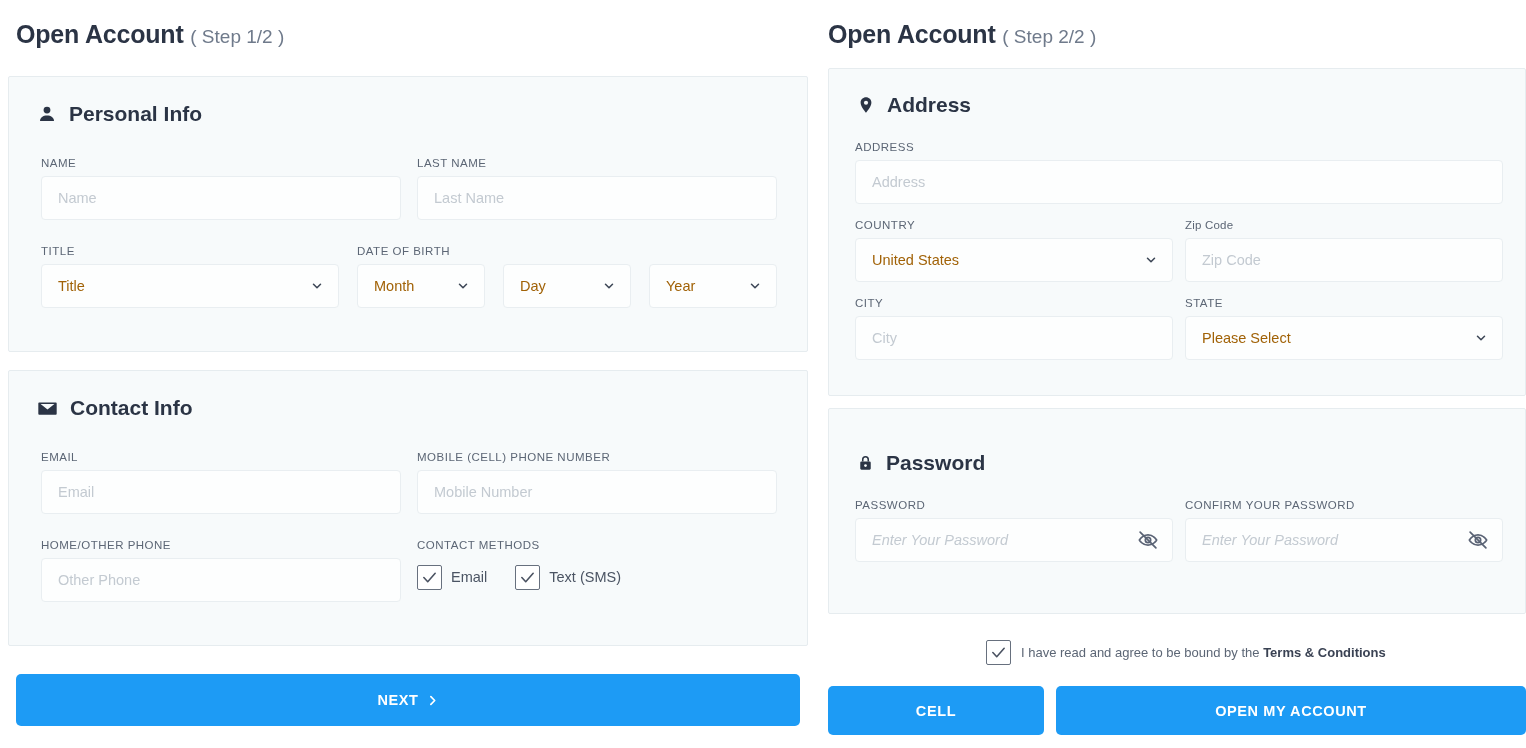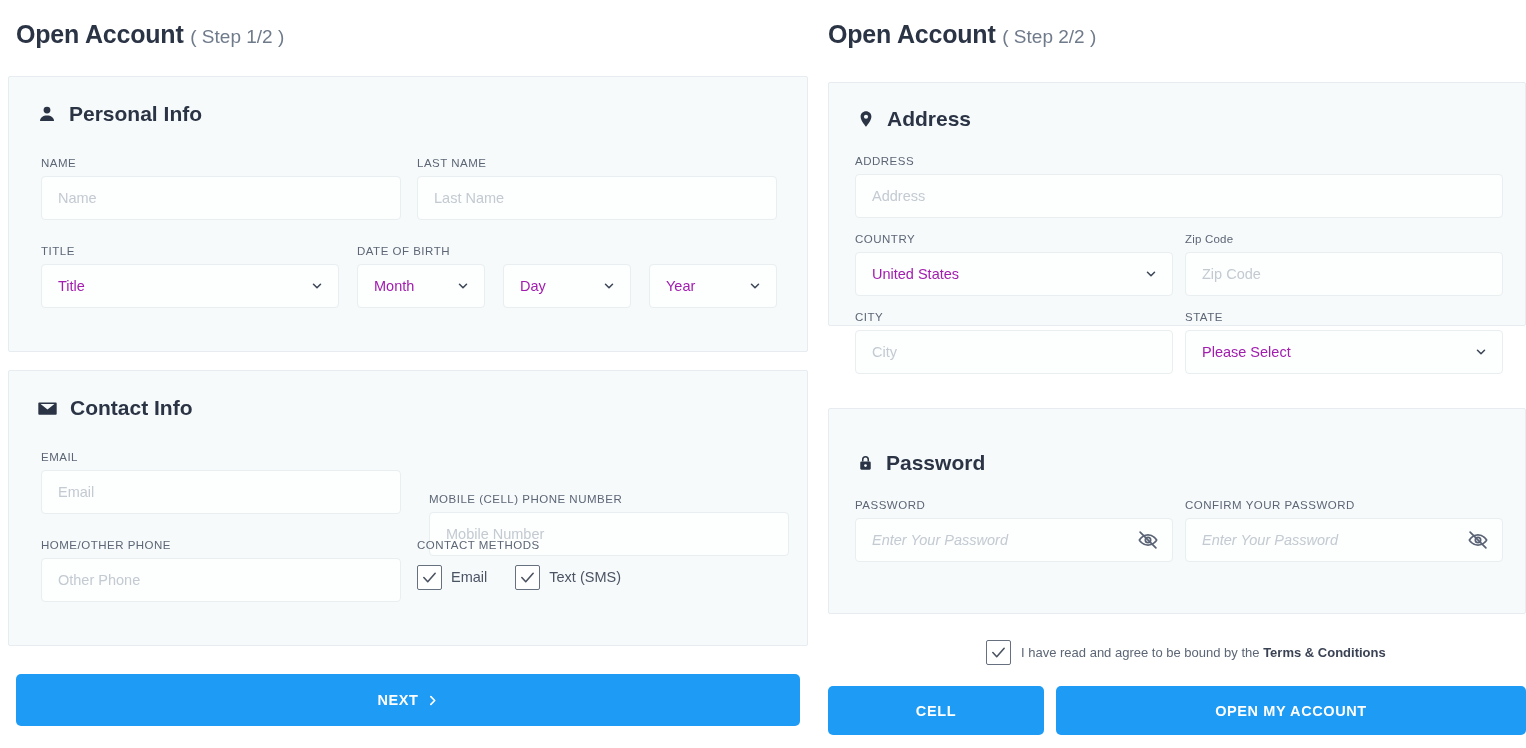--- a/index.html
+++ b/index.html
@@ -47,21 +47,21 @@
 
   
   .card {
     position: absolute;
     background: #f7fafb;
     border: 1px solid #e6ecef;
     border-radius: 2px;
   }
   .card-personal { left: 8px;  top: 76px;  width: 800px; height: 276px; }
   .card-contact  { left: 8px;  top: 370px; width: 800px; height: 276px; }
-  .card-address  { left: 10px; top: 68px;  width: 698px; height: 244px; margin-top: 14px; }
+  .card-address  { left: 10px; top: 68px;  width: 698px; height: 328px; }
   .card-password { left: 10px; top: 408px; width: 698px; height: 206px; }
 
   .card-title {
     position: absolute;
     display: flex;
     align-items: center;
     gap: 12px;
     font-size: 21px;
     font-weight: bold;
     color: #2b3445;
@@ -101,21 +101,21 @@
     position: relative;
     width: 100%;
     height: 44px;
     background: #fdfefe;
     border: 1px solid #e9eef1;
     border-radius: 4px;
     display: flex;
     align-items: center;
     padding: 0 16px;
     font-size: 14.5px;
-    color: #a21caf;
+    color: #a16207;
     cursor: pointer;
     user-select: none;
   }
   .select .caret {
     position: absolute;
     right: 14px;
     top: 50%;
     transform: translateY(-50%);
     display: flex;
   }
@@ -265,21 +265,21 @@
           </svg>
         </span>
         <span>Contact Info</span>
       </div>
 
       <div class="field" style="left:32px; top:80px; width:360px;">
         <span class="flabel">EMAIL</span>
         <input class="input" type="text" placeholder="Email" style="">
       </div>
 
-      <div class="field" style="left:420px; top:80px; width:360px;margin-top:42px;">
+      <div class="field" style="left:408px; top:80px; width:360px;">
         <span class="flabel">MOBILE (CELL) PHONE NUMBER</span>
         <input class="input" type="text" placeholder="Mobile Number" style="">
       </div>
 
       <div class="field" style="left:32px; top:168px; width:360px;">
         <span class="flabel">HOME/OTHER PHONE</span>
         <input class="input" type="text" placeholder="Other Phone" style="">
       </div>
 
       <div class="field" style="left:408px; top:168px; width:360px;">

